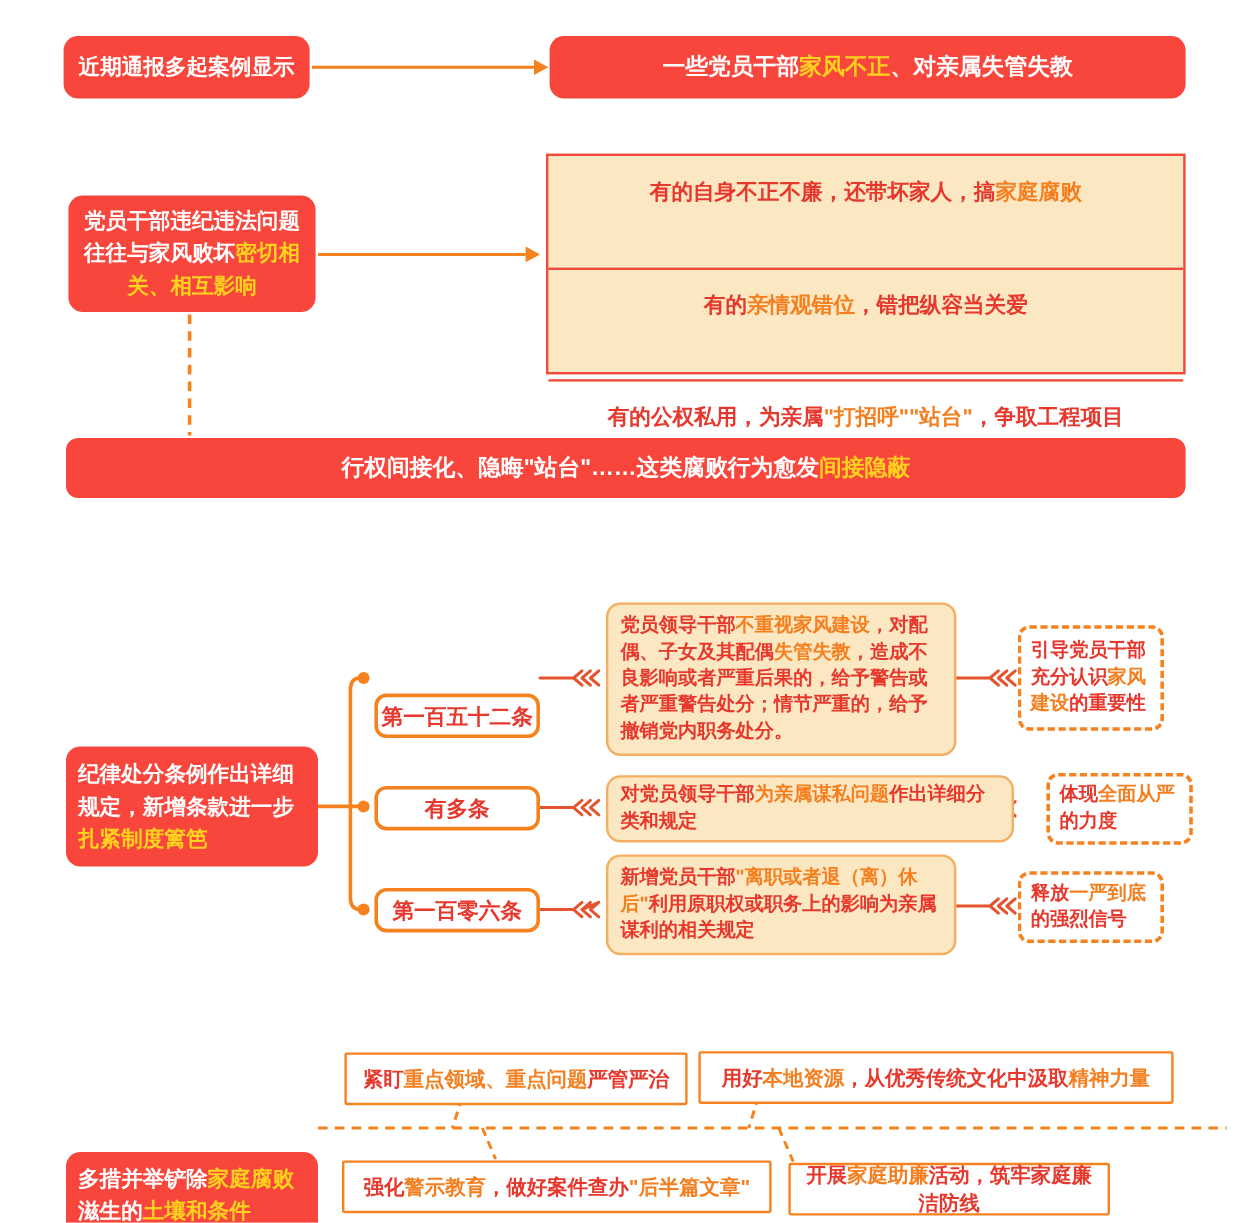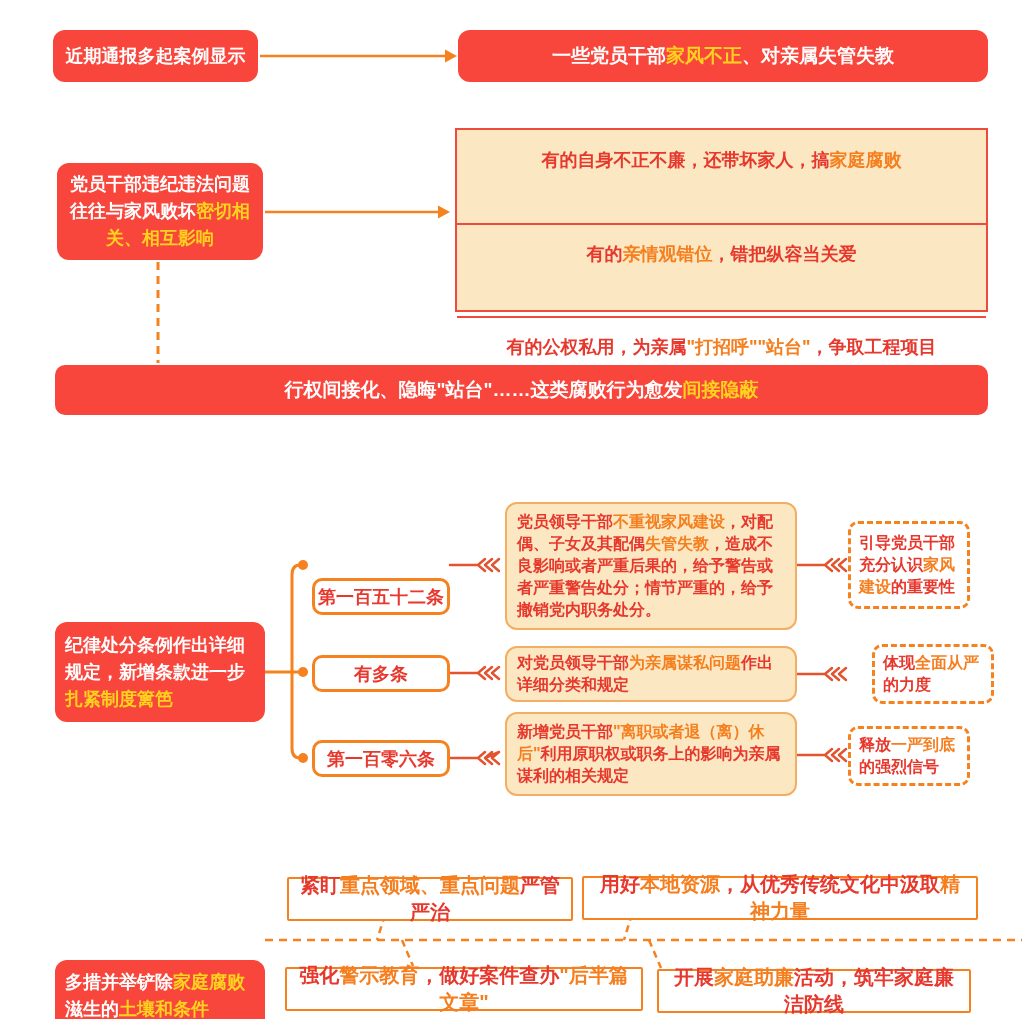--- a/index.html
+++ b/index.html
@@ -12,21 +12,21 @@
   .txt-left{text-align:left;}
   .redbox{background:var(--box-red);color:#fff;border-radius:12px;padding:6px 10px;}
   .redbox .hl{color:var(--highlight-yellow);}
   .lightbox .hl{color:var(--highlight-orange);}
   .cream-panel{background:var(--panel-cream);border:2px solid var(--panel-border-red);color:var(--text-red);}
   .cream-row{display:flex;align-items:center;justify-content:center;height:60px;font-size:18px;box-sizing:border-box;}
   .cream-row + .cream-row{border-top:2px solid var(--panel-border-red);margin-top:33px;}
   .cream-round{background:var(--panel-cream);border:2px solid var(--round-border);border-radius:12px;color:var(--text-red);font-size:16px;line-height:22px;padding:7px 10px;}
   .pill{background:#fff;border:3px solid var(--connector-orange);border-radius:10px;color:var(--text-red);font-size:18px;}
   .dashed-box{background:#fff;border:3px dashed var(--connector-orange);border-radius:10px;color:var(--text-red);font-size:16px;line-height:22px;padding:6px 8px;}
-  .measure{background:#fff;border:2px solid var(--connector-orange);border-radius:2px;color:var(--text-red);font-size:20px;padding:20px 8px;}
+  .measure{background:#fff;border:2px solid var(--connector-orange);border-radius:2px;color:var(--text-red);font-size:17px;padding:20px 8px;}
   .connectors{position:absolute;left:0;top:0;width:1029px;height:1019px;}
   .c-line{stroke:var(--connector-orange);stroke-width:2.5;fill:none;}
   .c-thick{stroke-width:3;}
   .c-dash{stroke-dasharray:8 6;}
   .c-head{fill:var(--connector-orange);stroke:none;}
   .dot{fill:var(--connector-orange);stroke:none;}
   .fish{stroke:var(--connector-red-orange);stroke-width:2.5;fill:none;stroke-linecap:round;stroke-linejoin:round;}
   .fs18{font-size:18px;line-height:27px;}
   .fs19{font-size:19px;}
 </style>
@@ -103,21 +103,21 @@
   <div class="abs pill" style="left:312px;top:655px;width:138px;height:37px;">
     <span class="txt"><span>有多条</span></span>
   </div>
   <div class="abs pill" style="left:312px;top:740px;width:138px;height:37px;">
     <span class="txt"><span>第一百零六条</span></span>
   </div>
 
   <div class="abs cream-round lightbox" style="left:505px;top:502px;width:292px;height:128px;">
     <span class="txt txt-left"><span>党员领导干部</span><span class="hl">不重视家风建设</span><span>，对配偶、子女及其配偶</span><span class="hl">失管失教</span><span>，造成不良影响或者严重后果的，给予警告或者严重警告处分；情节严重的，给予撤销党内职务处分。</span></span>
   </div>
-  <div class="abs cream-round lightbox" style="left:505px;top:646px;width:292px;height:56px;">
+  <div class="abs cream-round lightbox" style="left:505px;top:646px;width:340px;height:56px;">
     <span class="txt txt-left"><span>对党员领导干部</span><span class="hl">为亲属谋私问题</span><span>作出详细分类和规定</span></span>
   </div>
   <div class="abs cream-round lightbox" style="left:505px;top:712px;width:292px;height:84px;">
     <span class="txt txt-left"><span>新增党员干部</span><span class="hl">"离职或者退（离）休后"</span><span>利用原职权或职务上的影响为亲属谋利的相关规定</span></span>
   </div>
 
   <div class="abs dashed-box lightbox" style="left:848px;top:521px;width:122px;height:88px;">
     <span class="txt txt-left"><span>引导党员干部充分认识</span><span class="hl">家风建设</span><span>的重要性</span></span>
   </div>
   <div class="abs dashed-box lightbox" style="left:872px;top:644px;width:122px;height:60px;">
@@ -132,17 +132,17 @@
   </div>
   <div class="abs measure lightbox" style="left:287px;top:877px;width:286px;height:38px;">
     <span class="txt"><span>紧盯</span><span class="hl">重点领域、重点问题</span><span>严管严治</span></span>
   </div>
   <div class="abs measure lightbox" style="left:582px;top:876px;width:396px;height:38px;">
     <span class="txt"><span>用好</span><span class="hl">本地资源</span><span>，从优秀传统文化中汲取</span><span class="hl">精神力量</span></span>
   </div>
   <div class="abs measure lightbox" style="left:285px;top:967px;width:358px;height:40px;">
     <span class="txt"><span>强化</span><span class="hl">警示教育</span><span>，做好案件查办</span><span class="hl">"后半篇文章"</span></span>
   </div>
-  <div class="abs measure lightbox" style="left:657px;top:969px;width:314px;height:38px;justify-content:center;">
+  <div class="abs measure lightbox" style="left:657px;top:969px;width:268px;height:38px;justify-content:center;">
     <span class="txt"><span>开展</span><span class="hl">家庭助廉</span><span>活动，筑牢家庭廉洁防线</span></span>
   </div>
 
 </div>
 
 </body></html>

